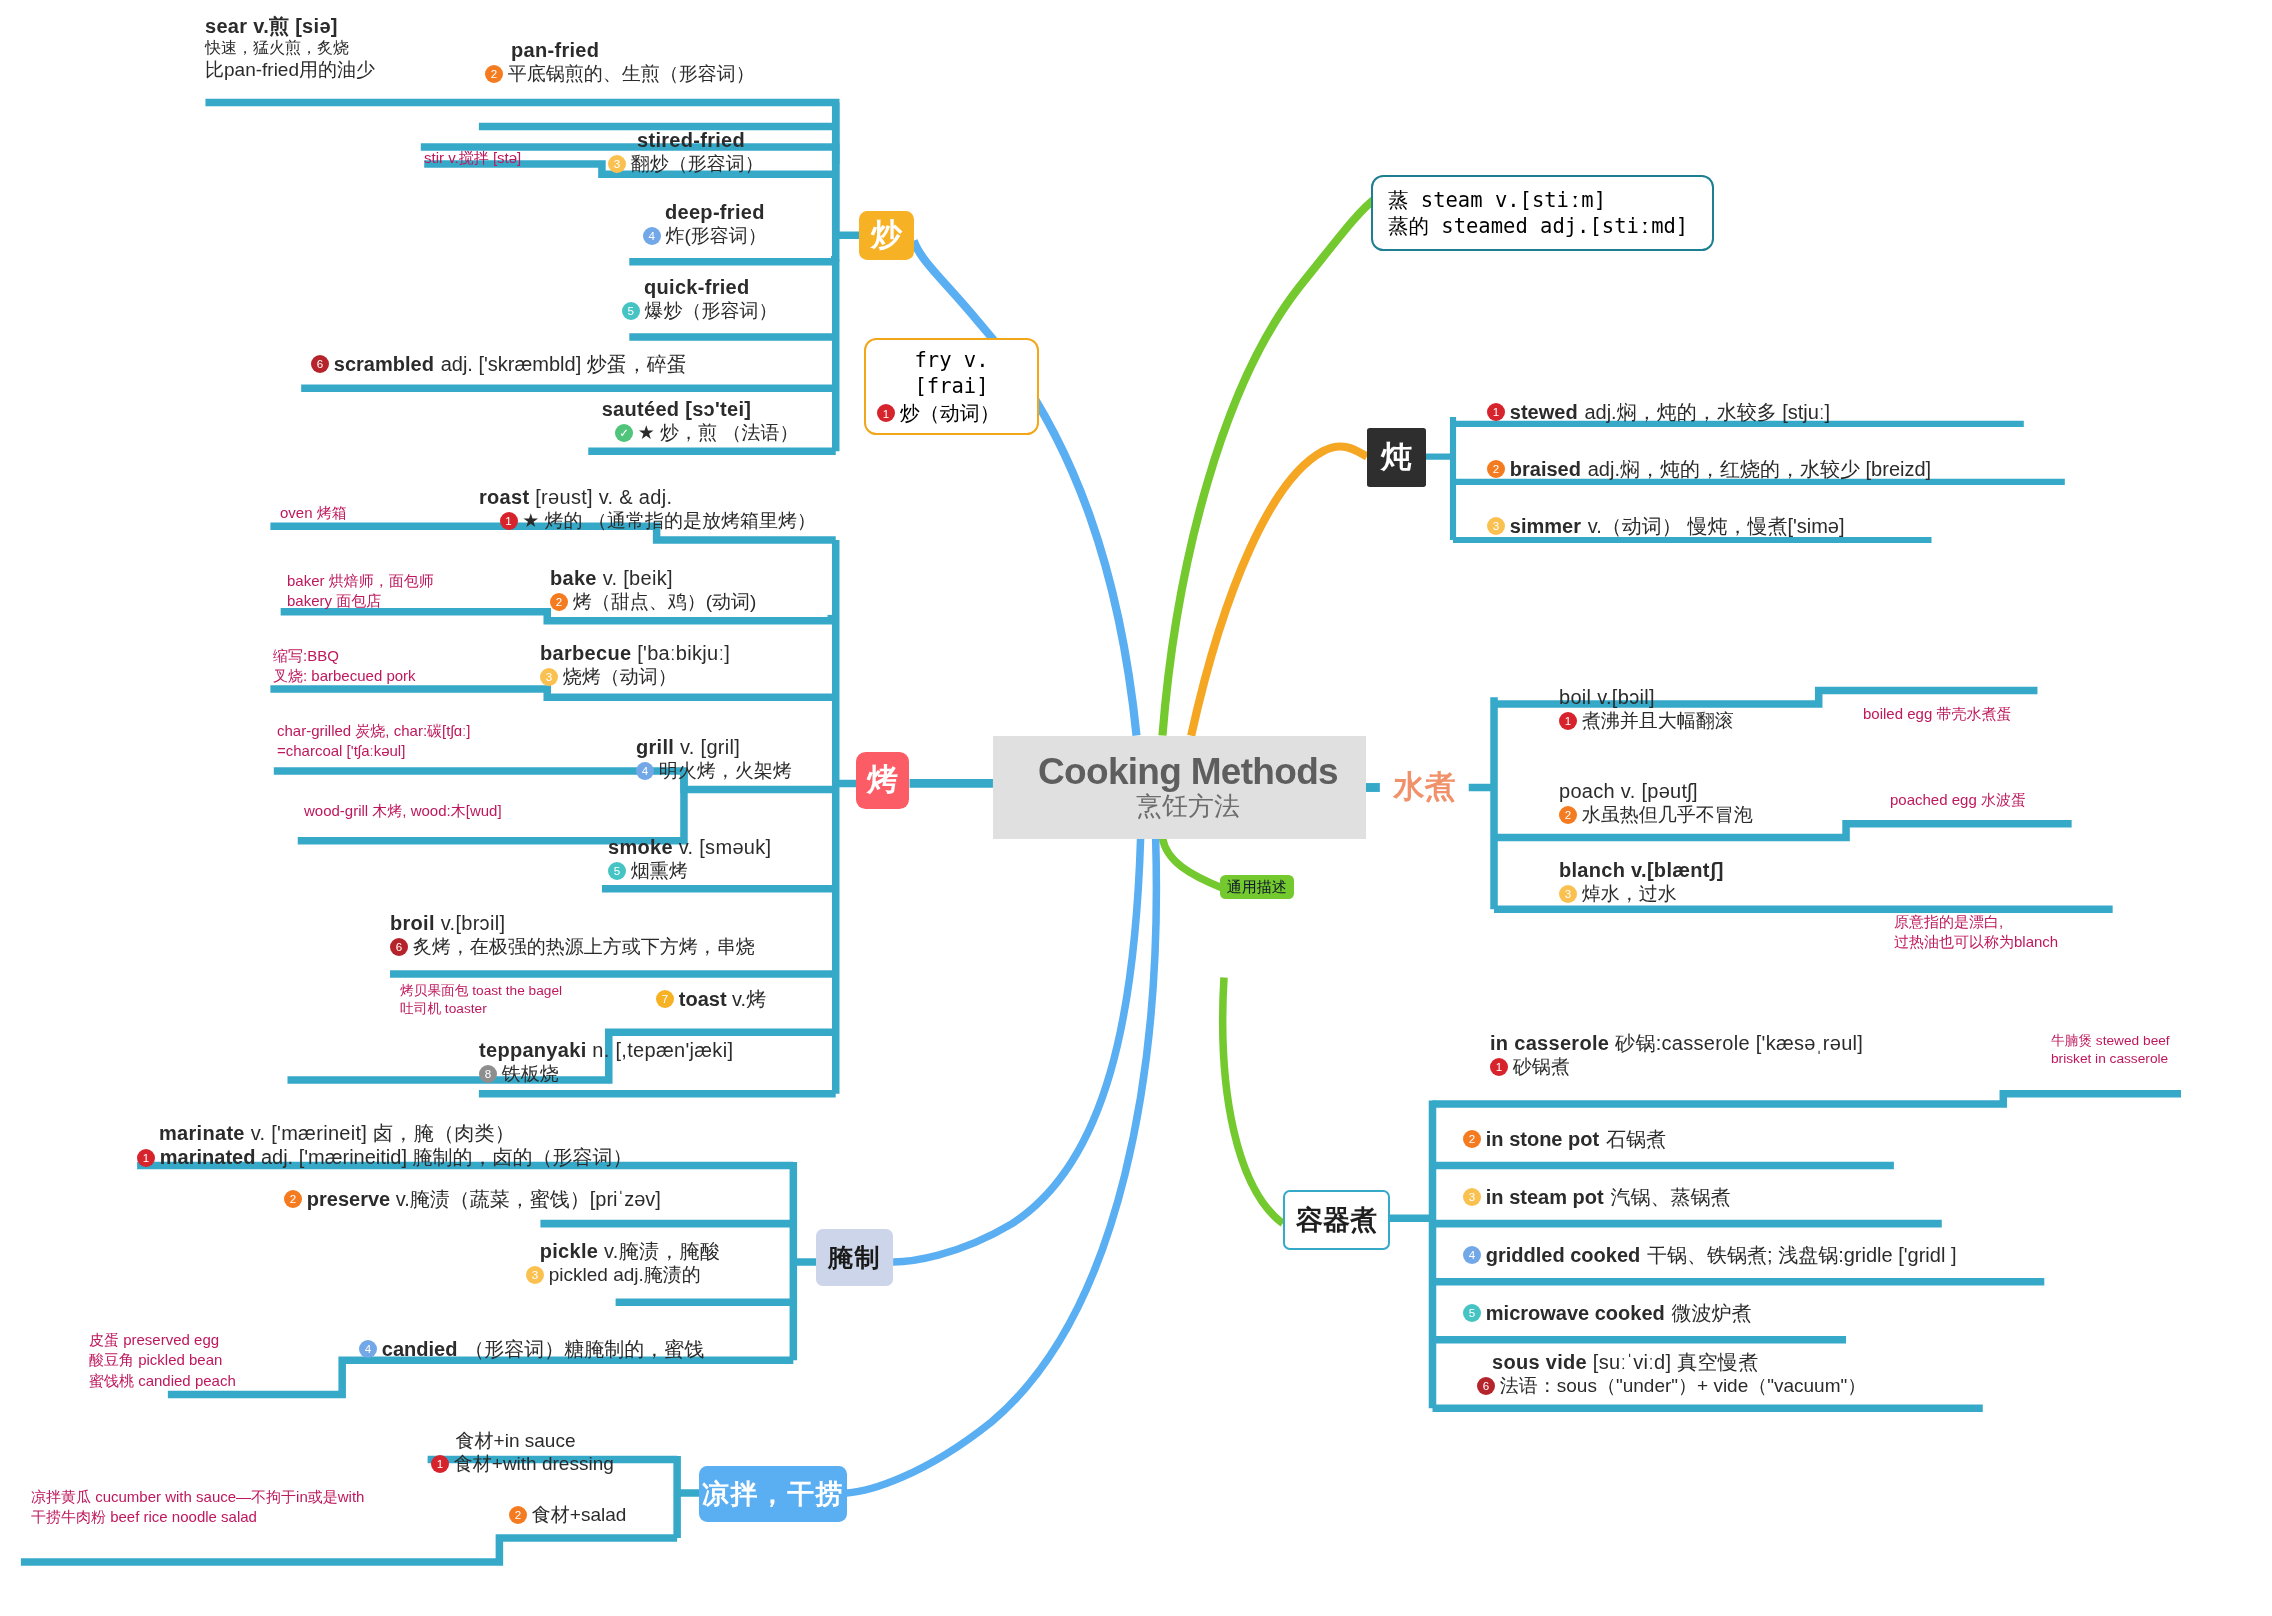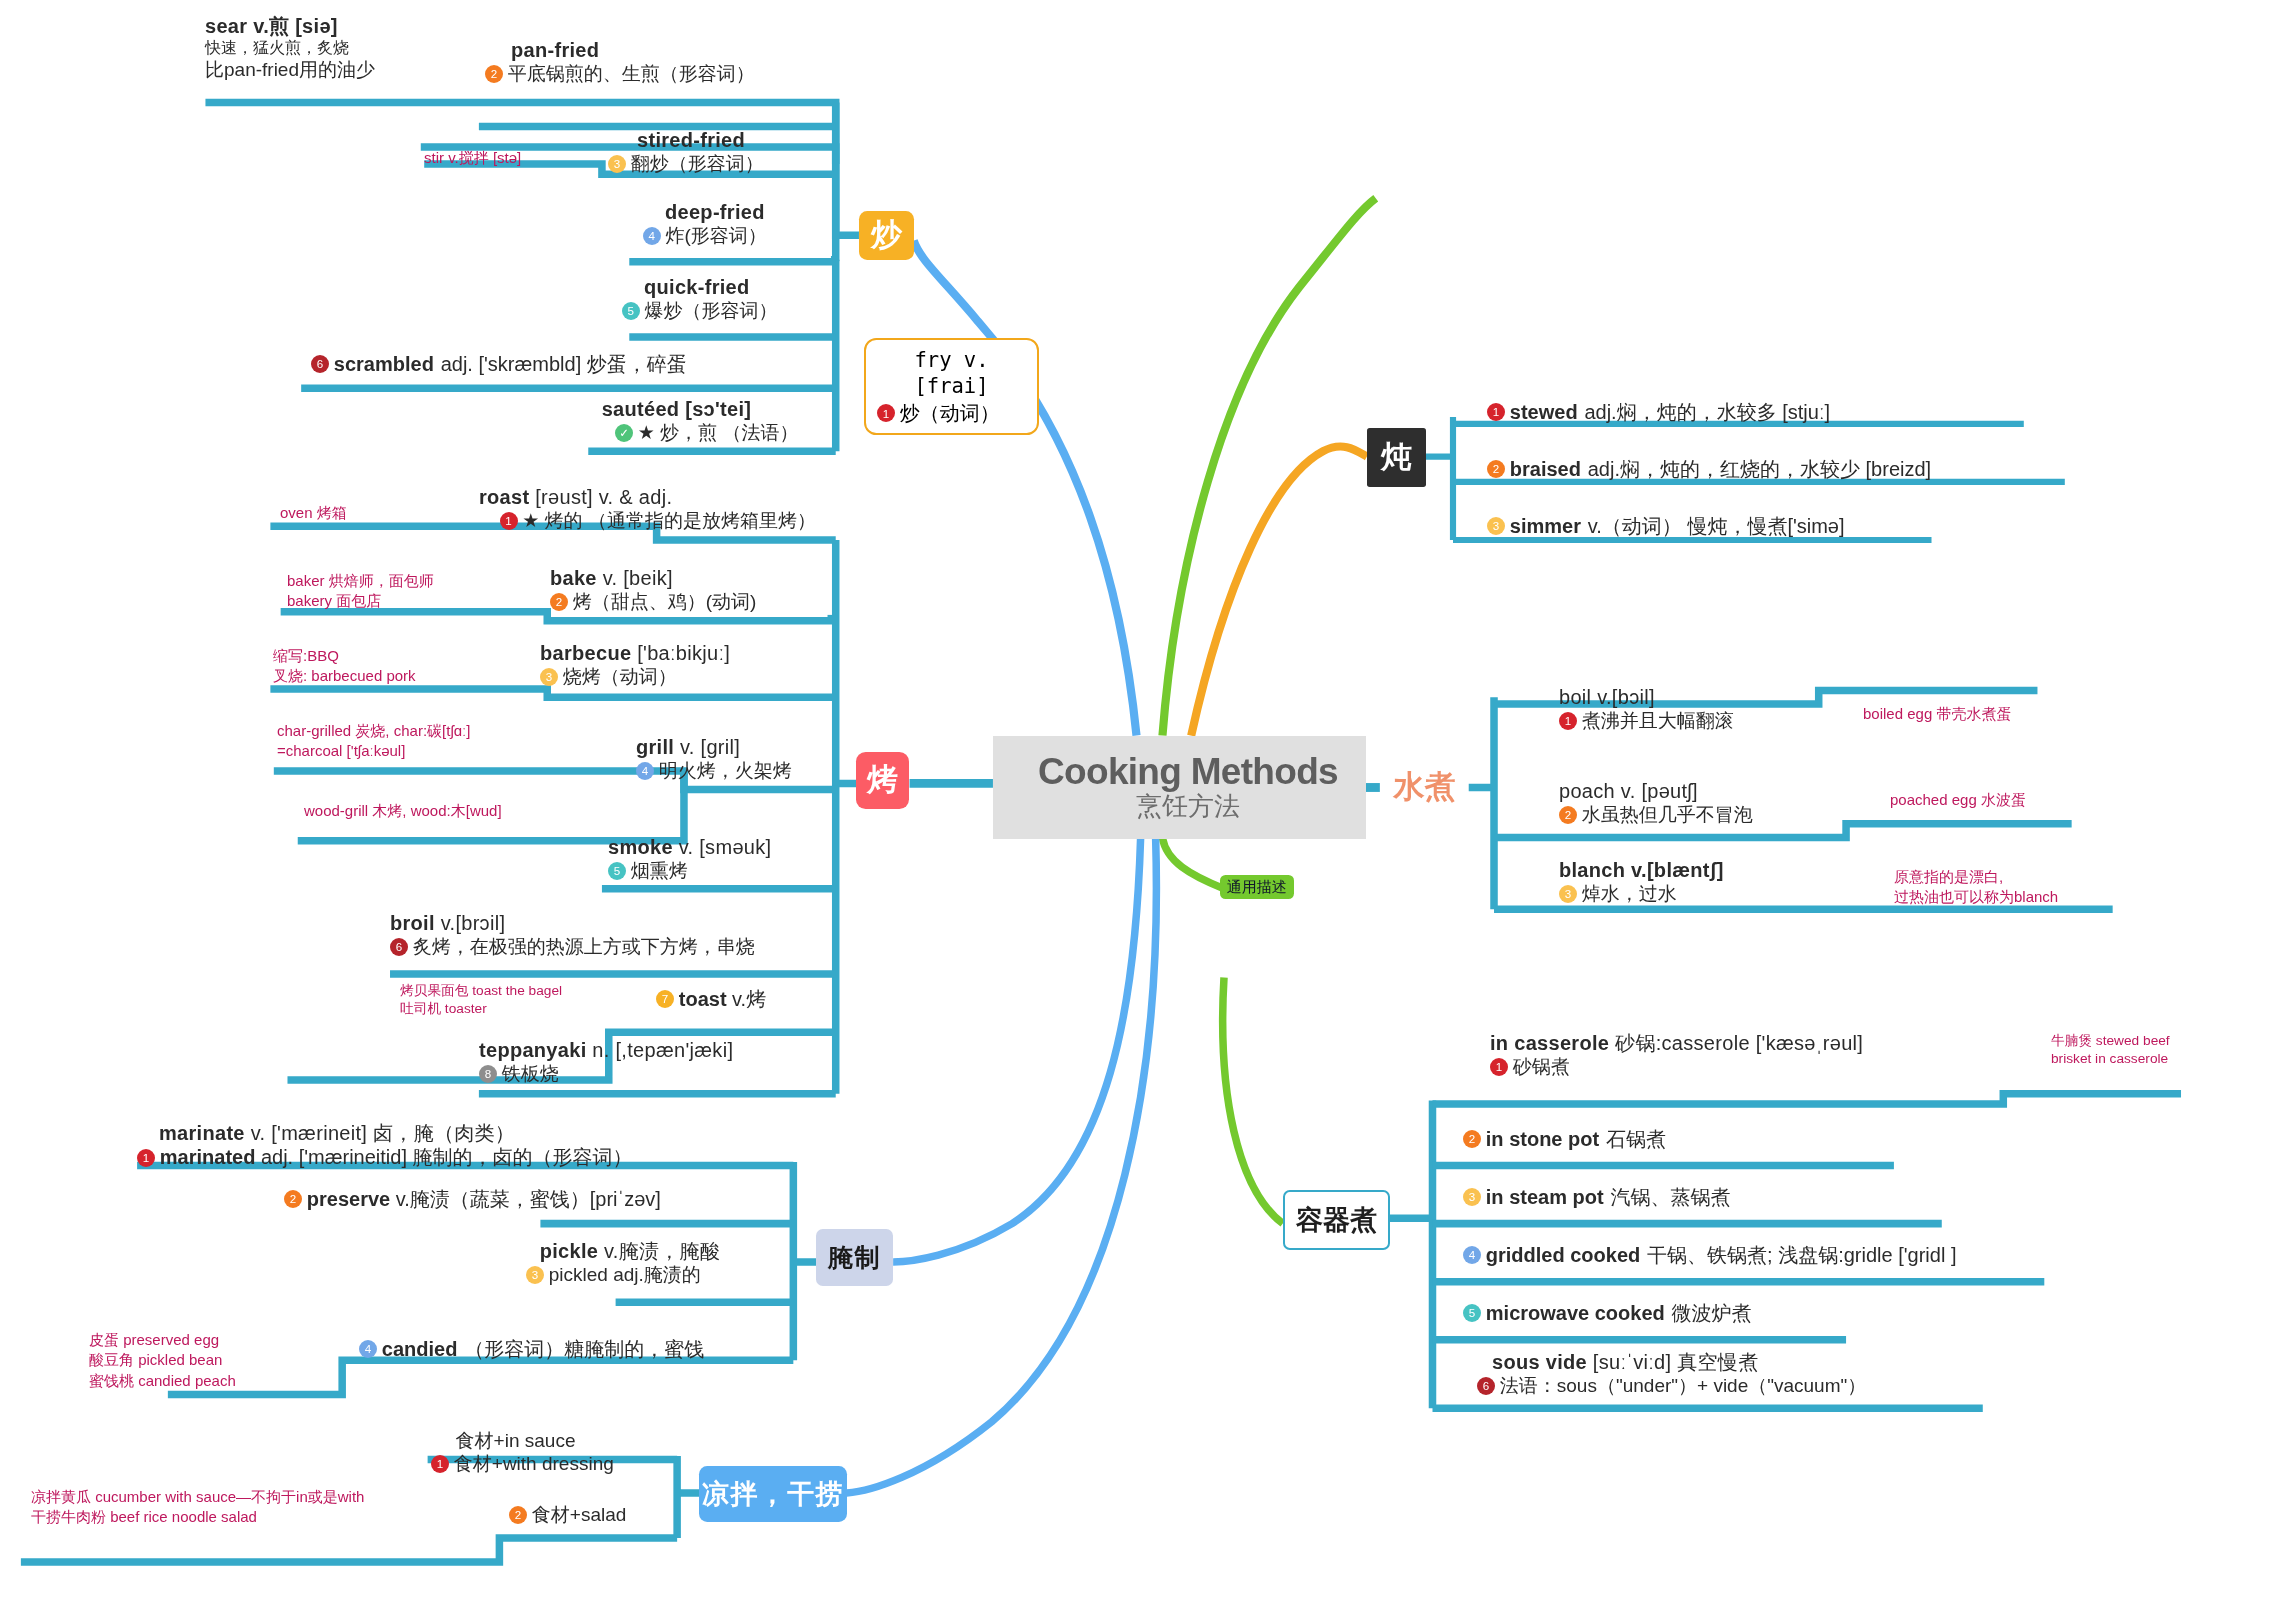--- a/index.html
+++ b/index.html
@@ -158,20 +158,24 @@
 </div>
 
 <div class="abs cat cat-chao">炒</div>
 <div class="abs cat cat-kao">烤</div>
 <div class="abs cat cat-dun">炖</div>
 <div class="abs cat cat-shui">水煮</div>
 <div class="abs cat cat-rong">容器煮</div>
 <div class="abs cat cat-yan">腌制</div>
 <div class="abs cat cat-liang">凉拌，干捞</div>
 
+<div class="abs callout teal" style="left:1371px;top:175px;width:309px;padding:9.6px 15px;">
+  <div class="mono" style="font-size:20.5px;">蒸 steam v.[stiːm]</div>
+  <div class="mono" style="font-size:20.5px;">蒸的 steamed adj.[stiːmd]</div>
+</div>
 
 <div class="abs callout amber" style="left:864px;top:338px;width:149px;padding:6.8px 11px;">
   <div class="mono" style="font-size:20.5px;text-align:center;">fry v. [frai]</div>
   <div style="font-size:20px;display:flex;align-items:center;">
     <span class="bul b1">1</span>
     <span>炒（动词）</span>
   </div>
 </div>
 
 <div class="abs" style="left:1220px;top:875px;">
@@ -355,21 +359,21 @@
 </div>
 <div class="abs note" style="left:1890px;top:790px;">poached egg 水波蛋</div>
 
 <div class="abs leaf" style="left:1559px;top:858px;width:287px;">
   <div class="l1">blanch v.[blæntʃ]</div>
   <div class="l2">
         <span class="bul b3">3</span>
         <span>焯水，过水</span>
       </div>
 </div>
-<div class="abs note" style="left:1894px;top:867px;">
+<div class="abs note" style="left:1894px;top:912px;">
   <div>原意指的是漂白,</div>
   <div>过热油也可以称为blanch</div>
 </div>
 
 <div class="abs leaf" style="left:1490px;top:1031px;width:520px;">
   <div class="l1" style="font-weight:normal;"><b>in casserole</b> <span>砂锅:casserole ['kæsəˌrəul]</span></div>
   <div class="l2">
         <span class="bul b1">1</span>
         <span>砂锅煮</span>
       </div>

